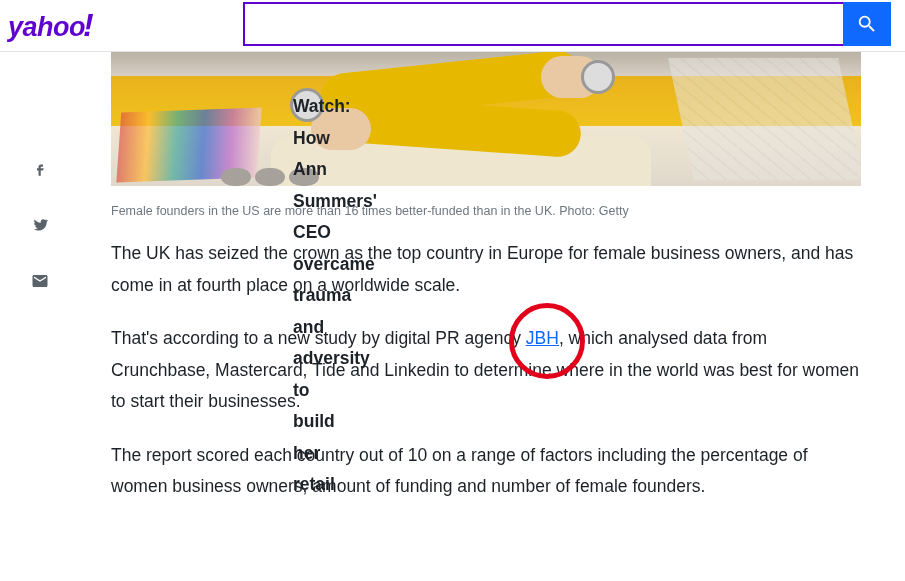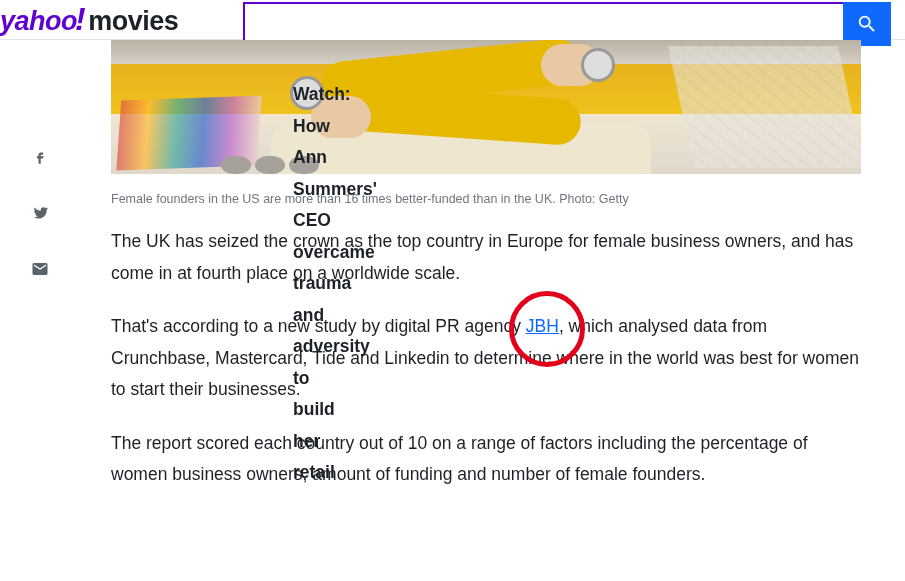--- a/index.html
+++ b/index.html
@@ -1,17 +1,17 @@
 <!DOCTYPE html>
 <html><head>
 <meta charset="utf-8">
 <style>
   * { box-sizing: border-box; margin: 0; padding: 0; }
   body { font-family: -apple-system, BlinkMacSystemFont, "Segoe UI", Helvetica, Arial, sans-serif; background: #fff; color: #1d2228; width: 905px; }
-  .header { position: relative; height: 40px; border-bottom: 1px solid #e0e4e9; display: flex; align-items: center; padding-left: 0; }
+  .header { position: relative; height: 52px; border-bottom: 1px solid #e0e4e9; display: flex; align-items: center; padding-left: 8px; }
   .logo { display: flex; align-items: baseline; font-weight: 900; font-size: 27px; letter-spacing: -0.5px; }
   .logo .brand { color: #5f01d1; font-style: italic; }
   .logo .bang { color: #5f01d1; font-style: italic; font-size: 32px; margin: 0 1px 0 -2px; }
   .logo .section { color: #1d2228; font-style: normal; font-weight: 900; margin-left: 2px; }
   .searchbox { position: absolute; left: 243px; top: 2px; display: flex; height: 44px; }
   .searchbox input { width: 600px; height: 44px; border: 2px solid #5f01d1; border-right: none; padding: 0 12px; font-size: 16px; outline: none; background: #fff; }
   .searchbox button { width: 48px; height: 44px; background: #0f69ff; border: none; display: flex; align-items: center; justify-content: center; cursor: pointer; }
   .searchbox button svg { width: 22px; height: 22px; fill: #fff; }
   .page { position: relative; }
   .sidebar { position: absolute; left: 20px; top: 108px; width: 40px; display: flex; flex-direction: column; gap: 38px; align-items: center; }
@@ -43,21 +43,20 @@
   .circled::after { content:""; position:absolute; left:50%; top:50%; width:66px; height:66px; margin-left:-33px; margin-top:-36px; border:5px solid #e2001a; border-radius:50%; pointer-events:none; }
   .body p.watch { font-weight: 700; margin-top: 28px; }
 </style>
 </head>
 <body>
 
 <div class="header">
   <a class="logo">
     <span class="brand">yahoo</span>
       <span class="bang">!</span>
-      <span class="section">movies</span>
   </a>
   <form class="searchbox">
     <input type="text" placeholder="" style="">
     <button type="submit">
       <svg viewBox="0 0 24 24">
           <path d="M15.5 14h-.79l-.28-.27A6.471 6.471 0 0016 9.5 6.5 6.5 0 109.5 16c1.61 0 3.09-.59 4.23-1.57l.27.28v.79l5 4.99L20.49 19l-4.99-5zm-6 0C7.01 14 5 11.99 5 9.5S7.01 5 9.5 5 14 7.01 14 9.5 11.99 14 9.5 14z"></path>
         </svg>
     </button>
   </form>
 </div>

